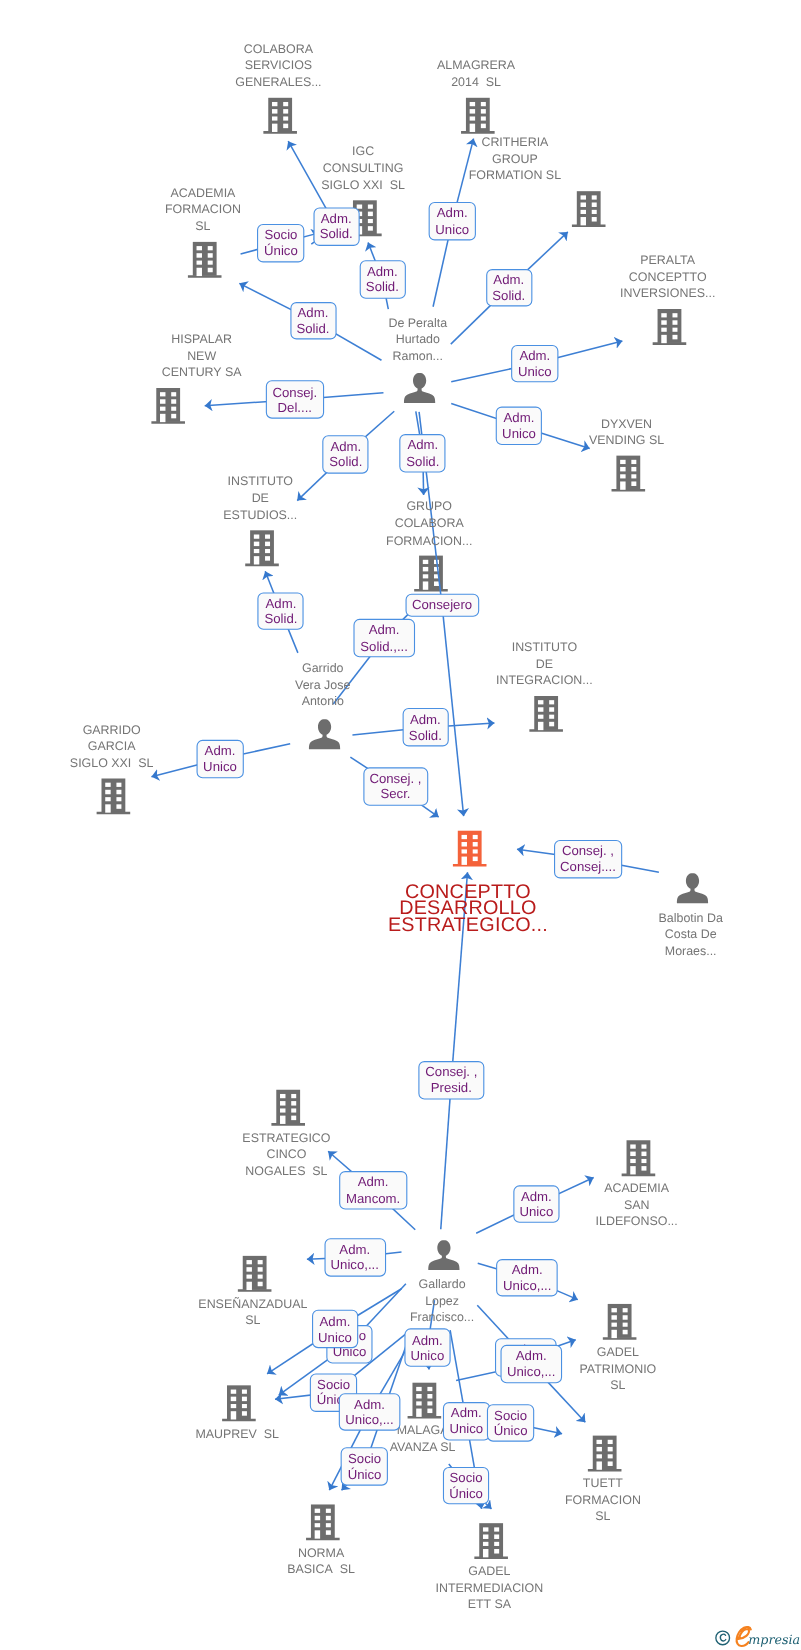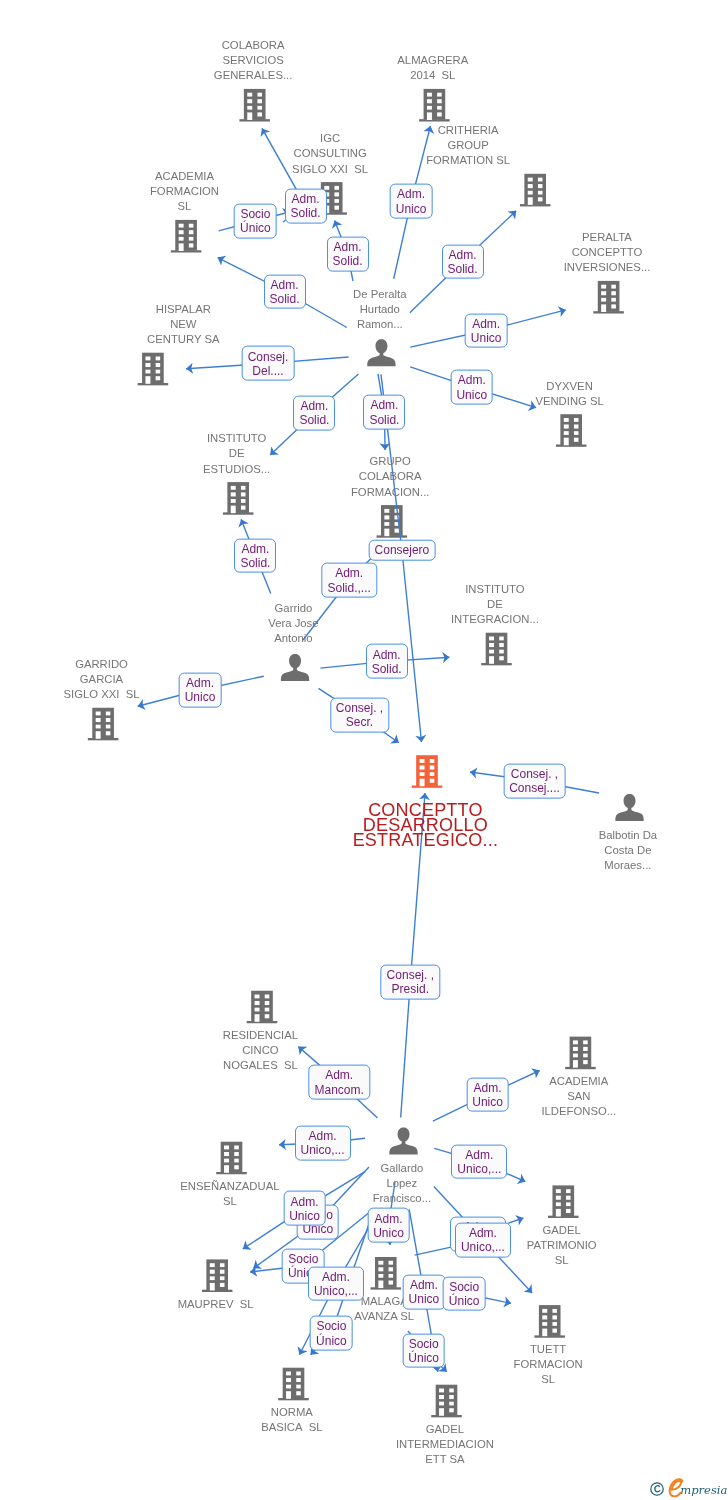--- a/index.html
+++ b/index.html
@@ -385,21 +385,21 @@
 <div class="nodelabel" style="left:0;top:302.0px;width:728px;margin-left:32px;"><div style="display:inline-block;position:relative;left:-212.70px;"><div>HISPALAR</div><div>NEW</div><div>CENTURY SA</div></div></div>
 <div class="nodelabel" style="left:0;top:286.5px;width:728px;"><div style="display:inline-block;position:relative;left:15.80px;"><div>De Peralta</div><div>Hurtado</div><div>Ramon...</div></div></div>
 <div class="nodelabel" style="left:0;top:378.6px;width:728px;"><div style="display:inline-block;position:relative;left:205.60px;"><div>DYXVEN</div><div>VENDING SL</div></div></div>
 <div class="nodelabel" style="left:0;top:431.4px;width:728px;"><div style="display:inline-block;position:relative;left:-127.40px;"><div>INSTITUTO</div><div>DE</div><div>ESTUDIOS...</div></div></div>
 <div class="nodelabel" style="left:0;top:454.4px;width:728px;"><div style="display:inline-block;position:relative;left:26.20px;"><div>GRUPO</div><div>COLABORA</div><div>FORMACION...</div></div></div>
 <div class="nodelabel" style="left:0;top:582.0px;width:728px;"><div style="display:inline-block;position:relative;left:130.90px;"><div>INSTITUTO</div><div>DE</div><div>INTEGRACION...</div></div></div>
 <div class="nodelabel" style="left:0;top:601.3px;width:728px;"><div style="display:inline-block;position:relative;left:-70.60px;"><div>Garrido</div><div>Vera Jose</div><div>Antonio</div></div></div>
 <div class="nodelabel" style="left:0;top:657.0px;width:728px;"><div style="display:inline-block;position:relative;left:-262.50px;"><div>GARRIDO</div><div>GARCIA</div><div>SIGLO XXI&nbsp; SL</div></div></div>
 <div class="nodelabel hl" style="left:0;top:793.2px;width:728px;"><div style="display:inline-block;position:relative;left:61.40px;"><div>CONCEPTTO</div><div>DESARROLLO</div><div>ESTRATEGICO...</div></div></div>
 <div class="nodelabel" style="left:0;top:827.6px;width:728px;"><div style="display:inline-block;position:relative;left:263.90px;"><div>Balbotin Da</div><div>Costa De</div><div>Moraes...</div></div></div>
-<div class="nodelabel" style="left:0;top:1027.9px;width:728px;"><div style="display:inline-block;position:relative;left:-103.60px;"><div>RESIDENCIAL</div><div>CINCO</div><div>NOGALES&nbsp; SL</div></div></div>
+<div class="nodelabel" style="left:0;top:1027.9px;width:728px;"><div style="display:inline-block;position:relative;left:-103.60px;"><div>ESTRATEGICO</div><div>CINCO</div><div>NOGALES&nbsp; SL</div></div></div>
 <div class="nodelabel" style="left:0;top:1073.8px;width:728px;"><div style="display:inline-block;position:relative;left:214.80px;"><div>ACADEMIA</div><div>SAN</div><div>ILDEFONSO...</div></div></div>
 <div class="nodelabel" style="left:0;top:1161.1px;width:728px;"><div style="display:inline-block;position:relative;left:37.90px;"><div>Gallardo</div><div>Lopez</div><div>Francisco...</div></div></div>
 <div class="nodelabel" style="left:0;top:1178.9px;width:728px;"><div style="display:inline-block;position:relative;left:-134.10px;"><div>ENSEÑANZADUAL</div><div>SL</div></div></div>
 <div class="nodelabel" style="left:0;top:1222.6px;width:728px;"><div style="display:inline-block;position:relative;left:197.70px;"><div>GADEL</div><div>PATRIMONIO</div><div>SL</div></div></div>
 <div class="nodelabel" style="left:0;top:1296.6px;width:728px;"><div style="display:inline-block;position:relative;left:-148.40px;"><div>MAUPREV&nbsp; SL</div></div></div>
 <div class="nodelabel" style="left:0;top:1294.2px;width:728px;"><div style="display:inline-block;position:relative;left:20.20px;"><div>MALAGA</div><div>AVANZA SL</div></div></div>
 <div class="nodelabel" style="left:0;top:1342.3px;width:728px;"><div style="display:inline-block;position:relative;left:184.10px;"><div>TUETT</div><div>FORMACION</div><div>SL</div></div></div>
 <div class="nodelabel" style="left:0;top:1404.9px;width:728px;"><div style="display:inline-block;position:relative;left:-72.10px;"><div>NORMA</div><div>BASICA&nbsp; SL</div></div></div>
 <div class="nodelabel" style="left:0;top:1421.9px;width:728px;"><div style="display:inline-block;position:relative;left:80.90px;"><div>GADEL</div><div>INTERMEDIACION</div><div>ETT SA</div></div></div>
 <div class="ebox" style="left:305.6px;top:205.9px;transform:translate(-50%,-50%);">

